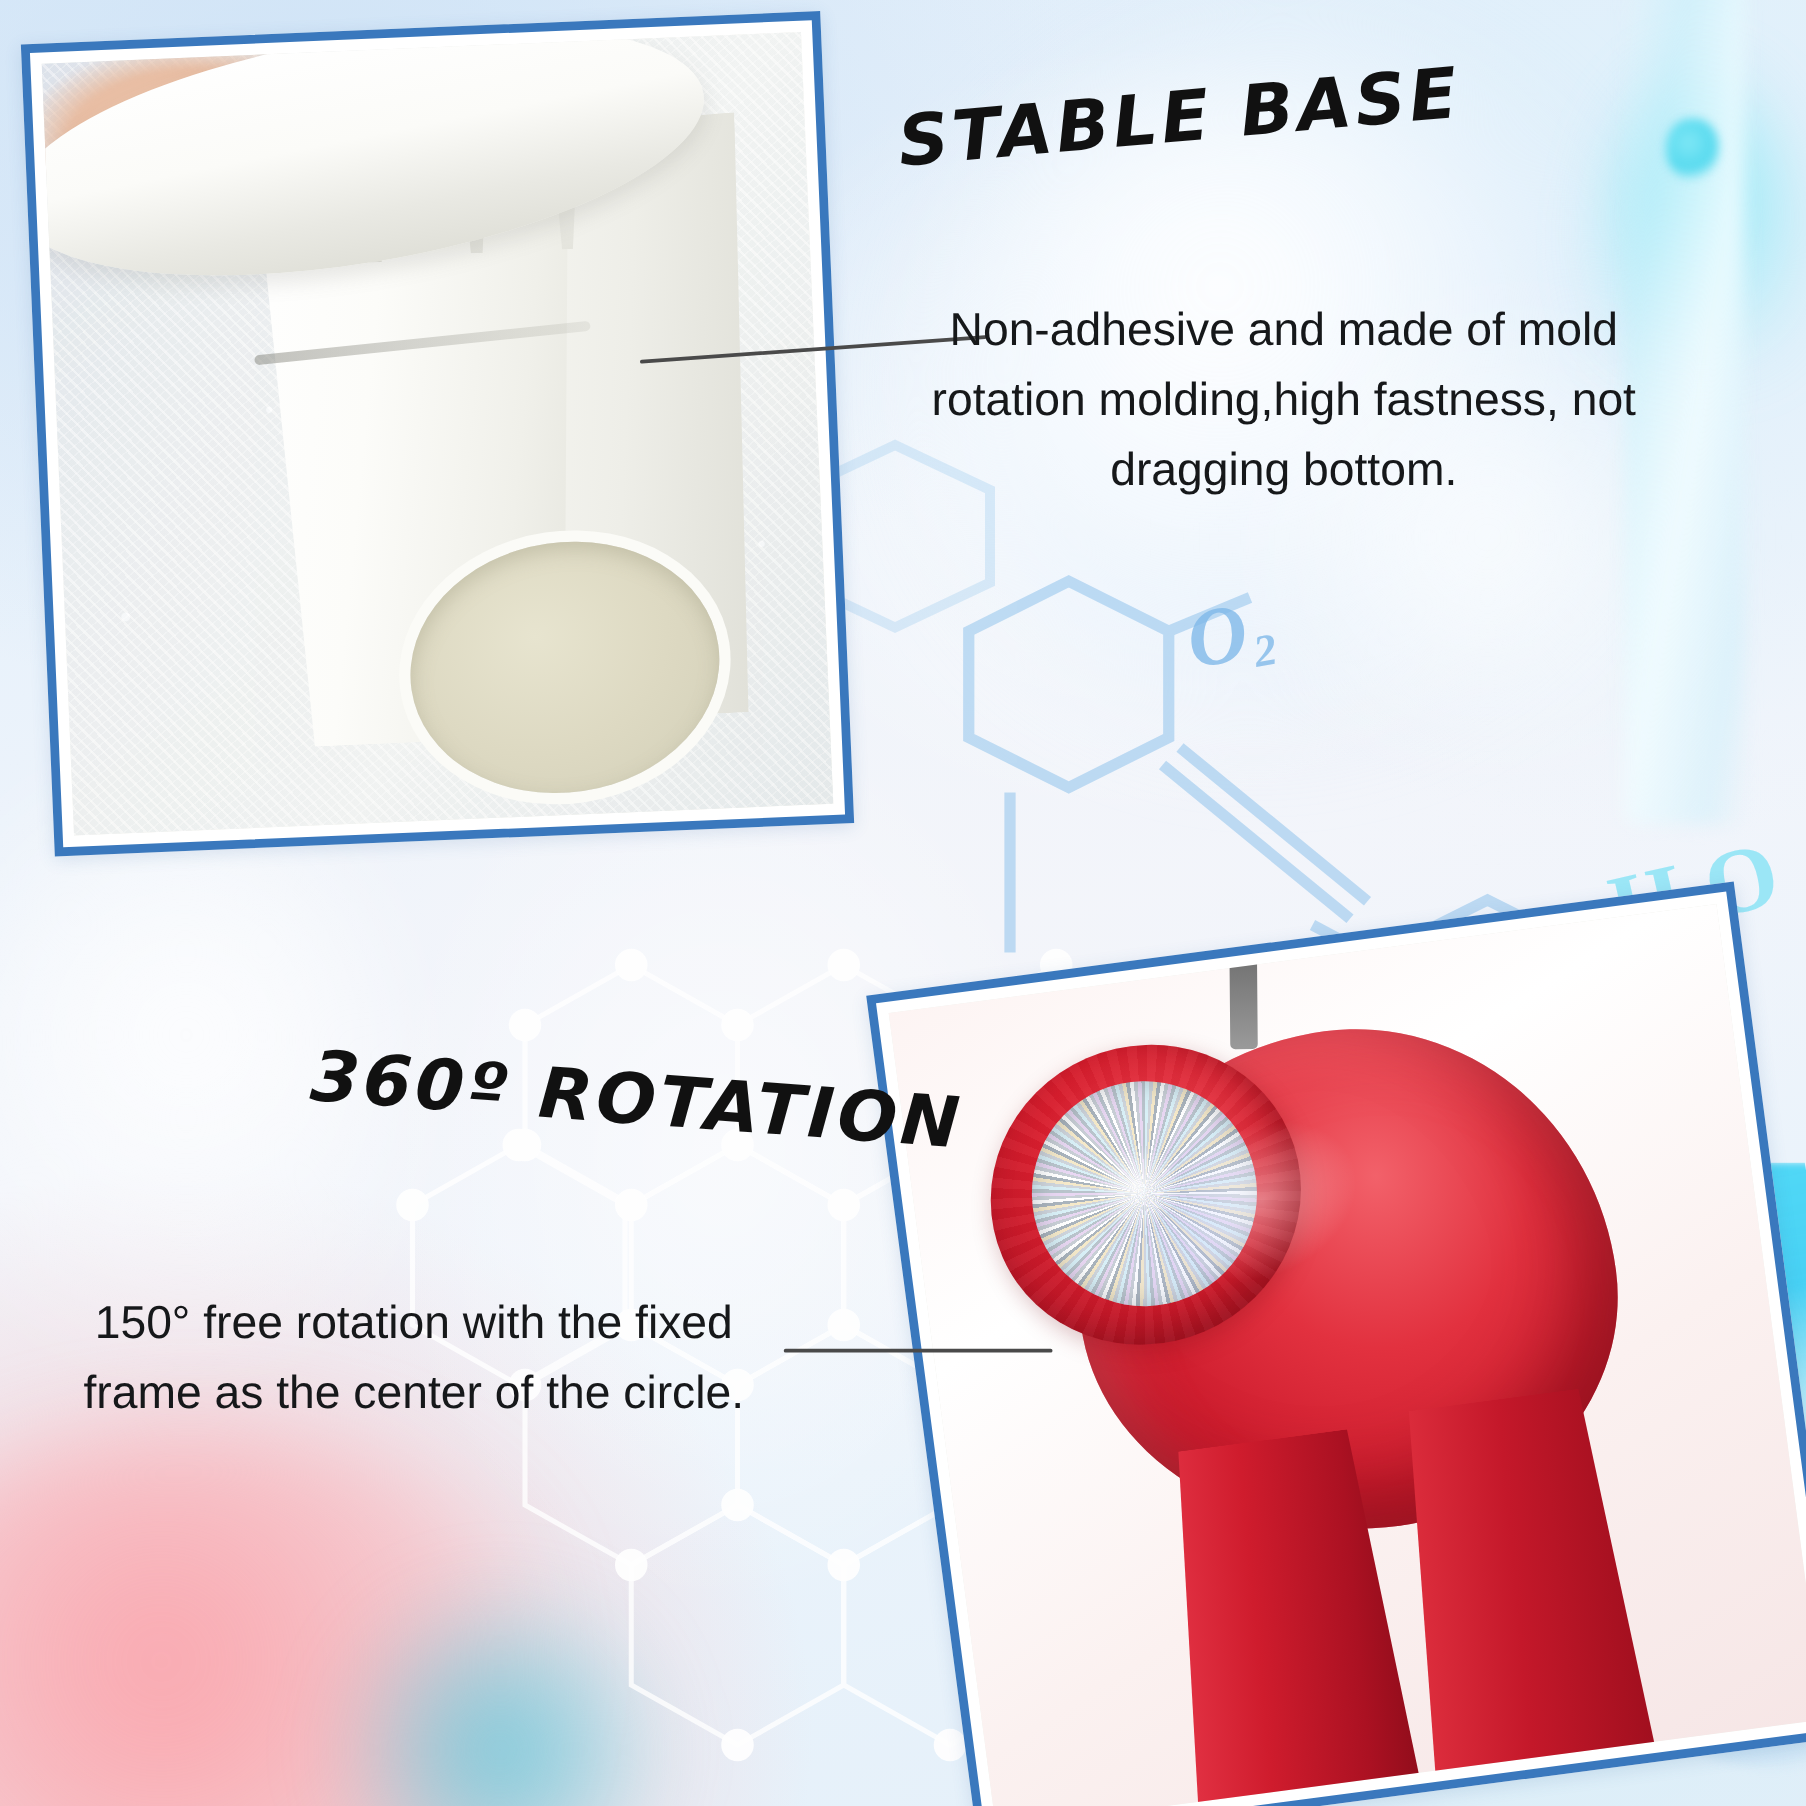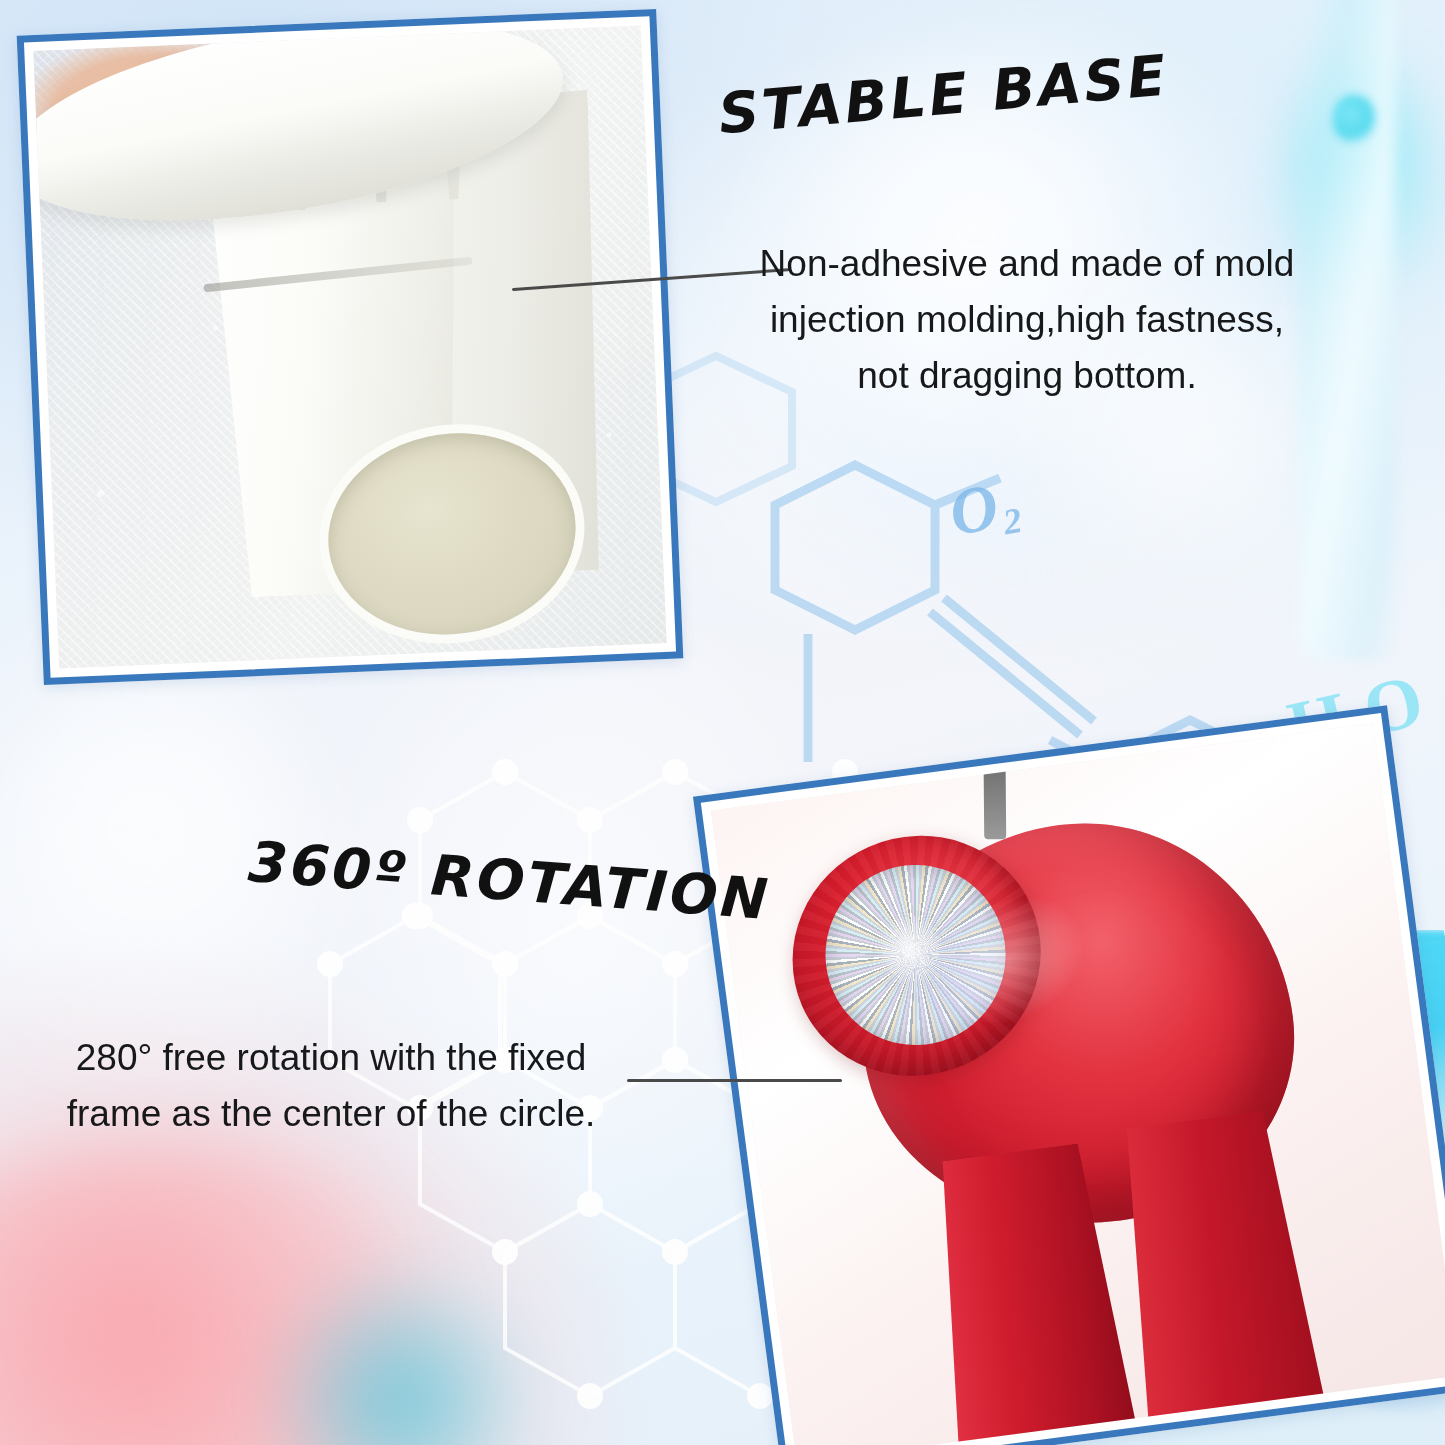--- a/index.html
+++ b/index.html
@@ -458,34 +458,34 @@
       <div class="base-disc"></div>
       <div class="base-seam"></div>
       <div class="base-hole"></div>
     </div>
   </div>
 
   <div class="leader" id="leader-base"></div>
 
   <div class="heading" id="heading-base">STABLE BASE</div>
 
-  <div class="body-text" id="body-base">Non-adhesive and made of mold injection molding,high fastness, not dragging bottom.</div>
+  <div class="body-text" id="body-base">Non-adhesive and made of mold rotation molding,high fastness, not dragging bottom.</div>
 
   <div class="photo-frame" id="frame-rot">
     <div class="photo-inner">
       <div class="rot-photo"></div>
       <div class="rot-stem"></div>
       <div class="rot-ball"></div>
       <div class="rot-neck"></div>
       <div class="rot-neck2"></div>
       <div class="rot-collar"></div>
       <div class="rot-disc"></div>
       <div class="rot-hilite"></div>
     </div>
   </div>
 
   <div class="leader" id="leader-rot"></div>
 
   <div class="heading" id="heading-rot">360º ROTATION</div>
 
-  <div class="body-text" id="body-rot">280° free rotation with the fixed frame as the center of the circle.</div>
+  <div class="body-text" id="body-rot">150° free rotation with the fixed frame as the center of the circle.</div>
 
 </div>
 
 </body></html>

